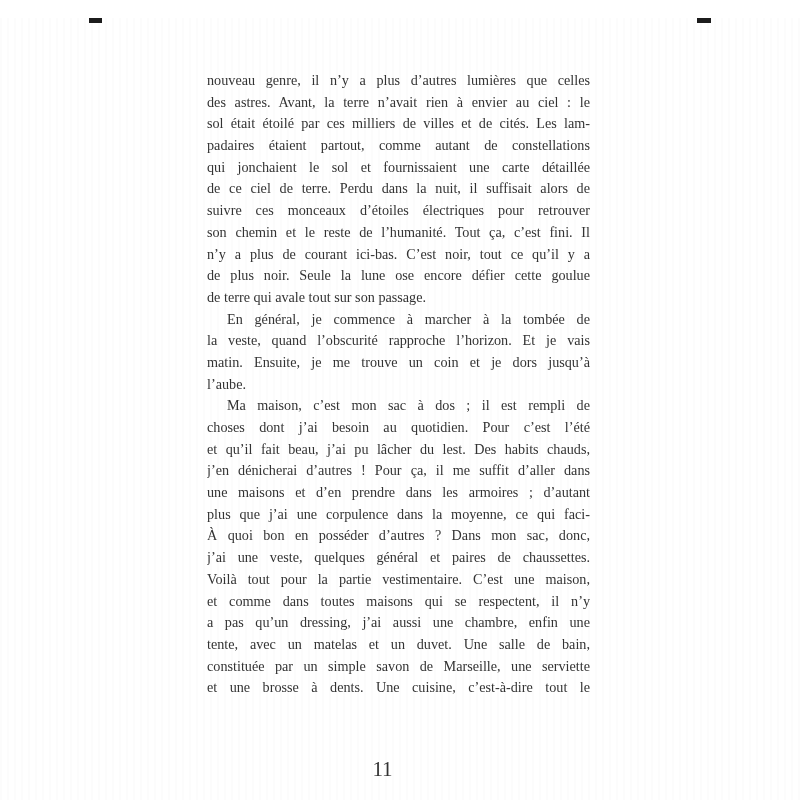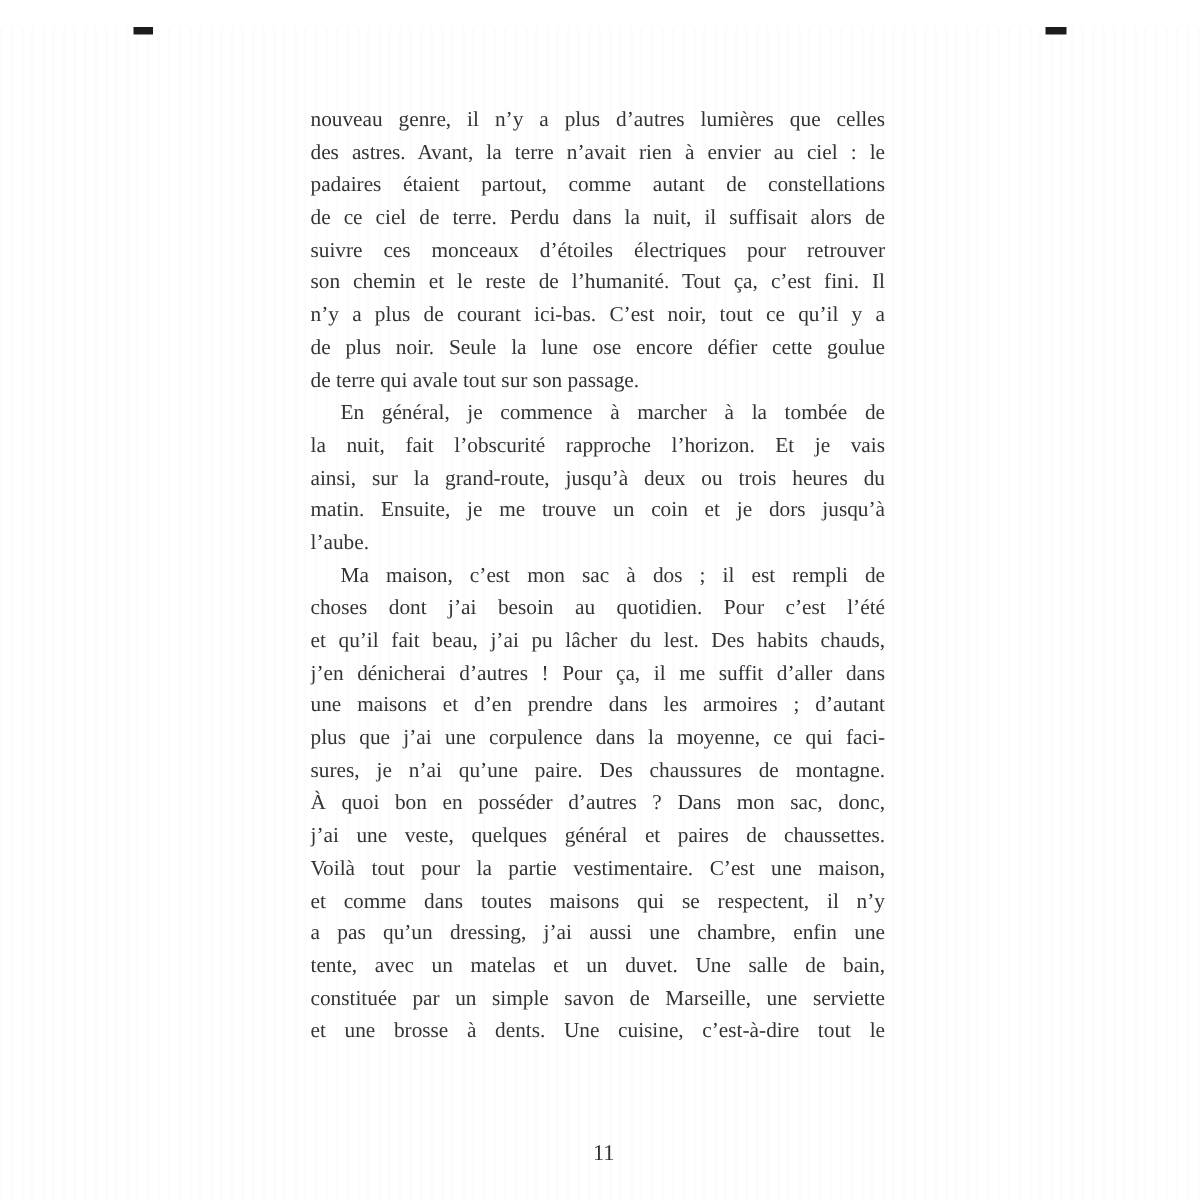--- a/index.html
+++ b/index.html
@@ -36,24 +36,24 @@
     line-height: 21.7px;
     text-align: justify;
     text-align-last: left;
     overflow: hidden;
   }
   .line.j { text-align-last: justify; }
   .line.indent { text-indent: 20px; }
   .page-number {
     position: absolute;
     top: 741px;
-    left: 211px;
+    left: 191px;
     width: 383px;
     text-align: center;
-    font-size: 15px;
+    font-size: 21px;
     line-height: 21px;
     color: #333333;
   }
   .scan-mark {
     position: absolute;
     background: #1c1c1c;
   }
   .scan-mark.tl { left: 89px;  top: 0;      width: 13px; height: 5px; }
   .scan-mark.tr { left: 697px; top: 0;      width: 14px; height: 5px; }
   .scan-mark.bl { left: 89px;  top: 794px;  width: 15px; height: 6px; }
@@ -66,39 +66,39 @@
   <div class="streaks"></div>
 
   <div class="scan-mark tl"></div>
   <div class="scan-mark tr"></div>
   <div class="scan-mark bl"></div>
   <div class="scan-mark br"></div>
 
   <main class="text-block" id="text-block">
       <div class="line j">nouveau genre, il n’y a plus d’autres lumières que celles</div>
       <div class="line j">des astres. Avant, la terre n’avait rien à envier au ciel : le</div>
+      <div class="line j">sol était étoilé par ces milliers de villes et de cités. Les lam-</div>
       <div class="line j">padaires étaient partout, comme autant de constellations</div>
+      <div class="line j">qui jonchaient le sol et fournissaient une carte détaillée</div>
       <div class="line j">de ce ciel de terre. Perdu dans la nuit, il suffisait alors de</div>
       <div class="line j">suivre ces monceaux d’étoiles électriques pour retrouver</div>
       <div class="line j">son chemin et le reste de l’humanité. Tout ça, c’est fini. Il</div>
       <div class="line j">n’y a plus de courant ici-bas. C’est noir, tout ce qu’il y a</div>
       <div class="line j">de plus noir. Seule la lune ose encore défier cette goulue</div>
       <div class="line">de terre qui avale tout sur son passage.</div>
       <div class="line j indent">En général, je commence à marcher à la tombée de</div>
-      <div class="line j">la nuit, fait l’obscurité rapproche l’horizon. Et je vais</div>
-      <div class="line j">ainsi, sur la grand-route, jusqu’à deux ou trois heures du</div>
+      <div class="line j">la veste, quand l’obscurité rapproche l’horizon. Et je vais</div>
       <div class="line j">matin. Ensuite, je me trouve un coin et je dors jusqu’à</div>
       <div class="line">l’aube.</div>
       <div class="line j indent">Ma maison, c’est mon sac à dos ; il est rempli de</div>
       <div class="line j">choses dont j’ai besoin au quotidien. Pour c’est l’été</div>
       <div class="line j">et qu’il fait beau, j’ai pu lâcher du lest. Des habits chauds,</div>
       <div class="line j">j’en dénicherai d’autres ! Pour ça, il me suffit d’aller dans</div>
       <div class="line j">une maisons et d’en prendre dans les armoires ; d’autant</div>
       <div class="line j">plus que j’ai une corpulence dans la moyenne, ce qui faci-</div>
-      <div class="line j">sures, je n’ai qu’une paire. Des chaussures de montagne.</div>
       <div class="line j">À quoi bon en posséder d’autres ? Dans mon sac, donc,</div>
       <div class="line j">j’ai une veste, quelques général et paires de chaussettes.</div>
       <div class="line j">Voilà tout pour la partie vestimentaire. C’est une maison,</div>
       <div class="line j">et comme dans toutes maisons qui se respectent, il n’y</div>
       <div class="line j">a pas qu’un dressing, j’ai aussi une chambre, enfin une</div>
       <div class="line j">tente, avec un matelas et un duvet. Une salle de bain,</div>
       <div class="line j">constituée par un simple savon de Marseille, une serviette</div>
       <div class="line j">et une brosse à dents. Une cuisine, c’est-à-dire tout le</div>
     </main>
 

